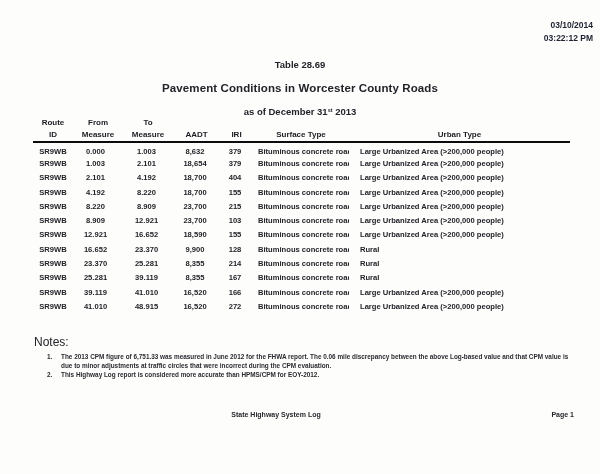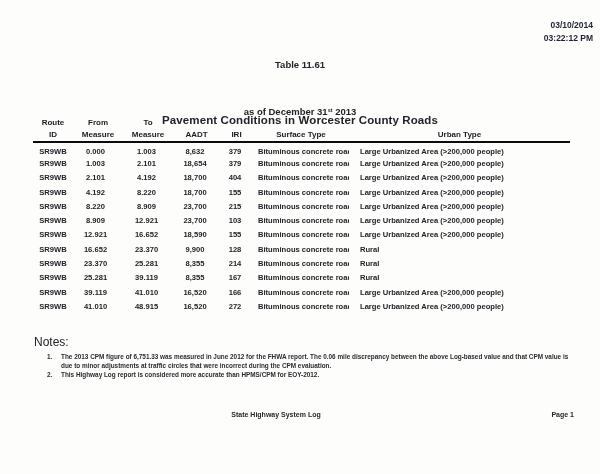--- a/index.html
+++ b/index.html
@@ -13,21 +13,21 @@
   .date-block {
     position:absolute; top:19px; right:7px;
     text-align:right; font-size:8.5px; font-weight:700;
     line-height:12.5px; color:#1f2330;
   }
   .centered {
     position:absolute; left:0; width:100%;
     text-align:center; font-weight:700; color:#22222a;
   }
   .table-number { top:59px; font-size:9.5px; }
-  .doc-title    { top:82px; font-size:11.5px; letter-spacing:0.1px;margin-top:32px; }
+  .doc-title    { top:82px; font-size:11.5px; letter-spacing:0.1px; }
   .doc-subtitle { top:106px; font-size:9.5px; }
   .doc-subtitle .sup {
     font-size:5.5px; position:relative; top:-3.5px; font-weight:700;
   }
   table.pavement {
     position:absolute; left:33px; top:114px; width:537px;
     border-collapse:collapse; table-layout:fixed;
   }
   th, td {
     font-weight:700; padding:0;
@@ -71,21 +71,21 @@
   }
 </style>
 </head>
 <body>
 
 <div class="date-block">
   <div>03/10/2014</div>
   <div>03:22:12 PM</div>
 </div>
 
-<div class="centered table-number">Table 11.61</div>
+<div class="centered table-number">Table 28.69</div>
 <div class="centered doc-title">Pavement Conditions in Worcester County Roads</div>
 <div class="centered doc-subtitle"><span>as of December 31</span><span class="sup">st</span><span> 2013</span></div>
 
 <table class="pavement">
   <colgroup>
     <col style="width:40px">
       <col style="width:50px">
       <col style="width:50px">
     <col style="width:47px">
       <col style="width:33px">

